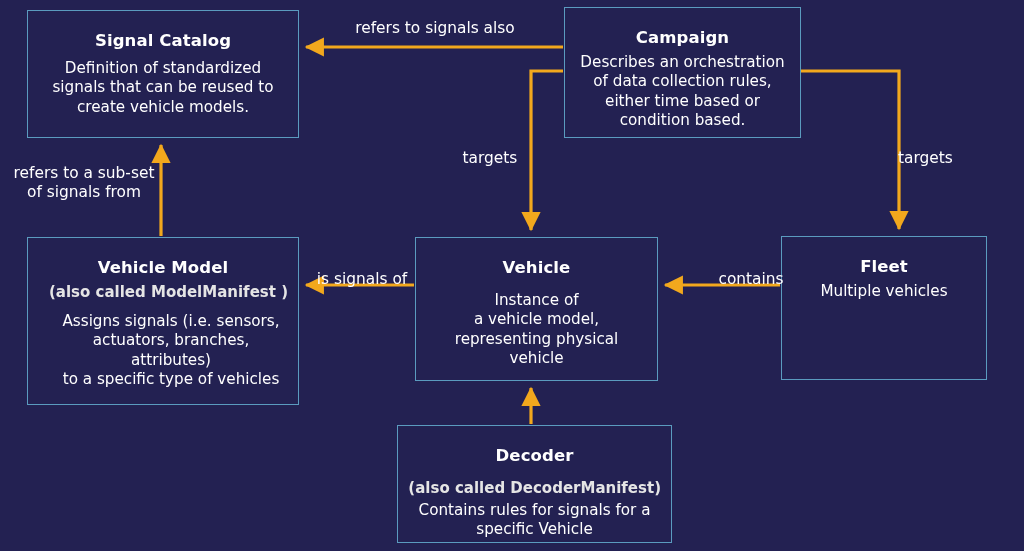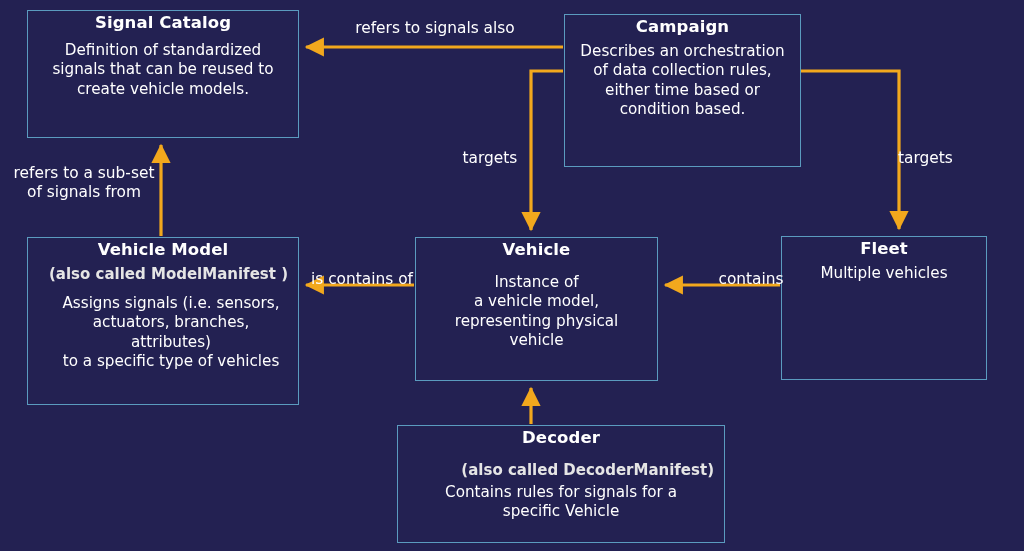--- a/index.html
+++ b/index.html
@@ -14,21 +14,21 @@
   #canvas{position:absolute;inset:0;width:1024px;height:551px;}
   svg.edges{position:absolute;left:0;top:0;width:1024px;height:551px;pointer-events:none;}
 
   .node{
     position:absolute;
     box-sizing:border-box;
     border:1.6px solid #5b9bbf;
     background:transparent;
     color:#ffffff;
     text-align:center;
-    padding:2px 10px 6px 10px;
+    padding:20px 10px 6px 10px;
     overflow:hidden;
   }
   .node .title{
     font-weight:bold;
     font-size:16.5px;
     line-height:1.25;
     letter-spacing:0.1px;
     margin:0 0 4px 0;
     white-space:pre-line;
   }
@@ -44,25 +44,25 @@
   .node .desc{
     font-size:15.2px;
     line-height:1.28;
     white-space:pre-line;
     margin:0;
     text-align:center;
   }
 
   
   #node-signal-catalog{left:27px;top:10px;width:272px;height:128px;}
-  #node-campaign{left:564px;top:14px;width:237px;height:153px;}
+  #node-campaign{left:564px;top:7px;width:237px;height:131px;}
   #node-vehicle-model{left:27px;top:237px;width:272px;height:168px;}
   #node-vehicle{left:415px;top:237px;width:243px;height:144px;}
   #node-fleet{left:781px;top:236px;width:206px;height:144px;}
-  #node-decoder{left:397px;top:425px;width:328px;height:118px;}
+  #node-decoder{left:397px;top:425px;width:275px;height:118px;}
 
   #node-signal-catalog .desc{margin-top:7px;}
   #node-campaign .desc{margin-top:2px;}
   #node-vehicle .desc{margin-top:12px;}
   #node-fleet .desc{}
   #node-vehicle-model .desc{margin-top:11px;margin-left:16px;}
   #node-decoder .subtitle{margin-top:12px;}
 
   .edge-label{
     position:absolute;
@@ -159,19 +159,19 @@
   <div class="node" id="node-decoder">
     <p class="title">Decoder</p>
     <p class="subtitle">(also called DecoderManifest)</p>
     <p class="desc">Contains rules for signals for a
 specific Vehicle</p>
   </div>
 
   <div class="edge-label" id="lbl-refers-signals">refers to signals also</div>
   <div class="edge-label" id="lbl-targets-left">targets</div>
   <div class="edge-label" id="lbl-targets-right">targets</div>
-  <div class="edge-label" id="lbl-is-instance-of">is contains of</div>
+  <div class="edge-label" id="lbl-is-instance-of">is signals of</div>
   <div class="edge-label" id="lbl-contains">contains</div>
   <div class="edge-label" id="lbl-refers-subset">refers to  a sub-set
 of signals from</div>
 
   <div class="caption"></div>
 </div>
 
 </body></html>

